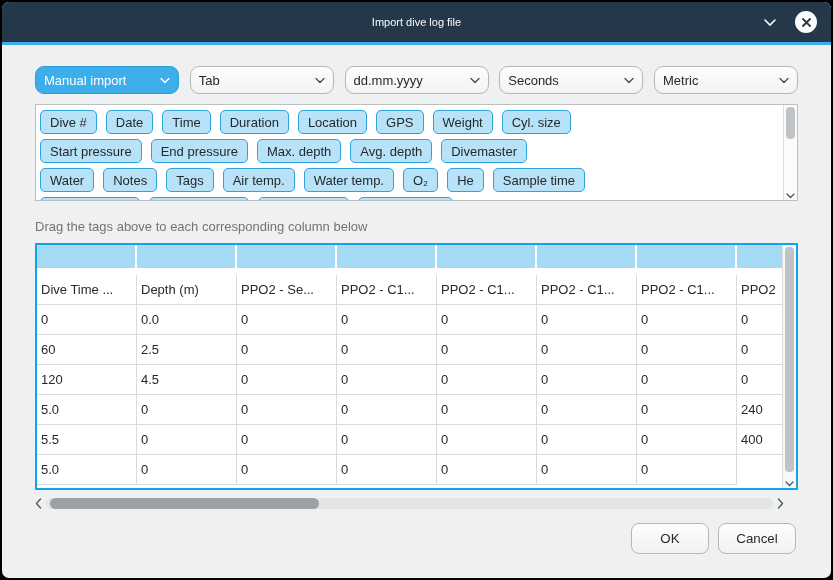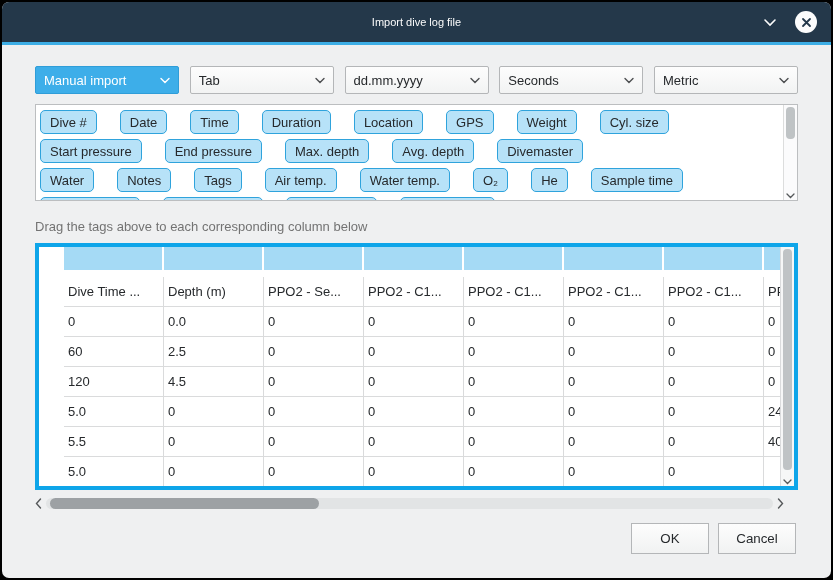--- a/index.html
+++ b/index.html
@@ -14,56 +14,56 @@
   .tb-icons{position:absolute;right:14px;top:0;height:40px;display:flex;align-items:center;gap:18px;}
   .tb-shade{color:#fcfcfc;display:flex;align-items:center;cursor:pointer;}
   .tb-close{width:22px;height:22px;border-radius:50%;background:#fcfcfc;display:flex;align-items:center;justify-content:center;color:#24384a;cursor:pointer;}
   .accent-line{height:3px;background:#3daee6;flex:0 0 auto;}
 
   
   .content{flex:1;display:flex;flex-direction:column;padding:0 33px;}
 
   
   .combo-row{margin-top:21px;display:flex;justify-content:space-between;flex:0 0 auto;}
-  .combo{width:144px;height:28px;border:1px solid #b4b6b8;border-radius:2px;background:linear-gradient(#fdfdfd,#f2f3f3);display:flex;align-items:center;padding:0 8px;cursor:pointer;}
+  .combo{width:144px;height:28px;border:1px solid #b4b6b8;border-radius:9px;background:linear-gradient(#fdfdfd,#f2f3f3);display:flex;align-items:center;padding:0 8px;cursor:pointer;}
   .combo .combo-value{flex:1;overflow:hidden;white-space:nowrap;}
   .combo .combo-arrow{display:flex;align-items:center;color:#4d4f51;}
   .combo.selected{background:#3daee9;border-color:#2f9dd8;color:#fff;}
   .combo.selected .combo-arrow{color:#fff;}
 
   
   .tag-panel{margin-top:10px;height:97px;background:#fff;border:1px solid #bcbec0;display:flex;overflow:hidden;flex:0 0 auto;}
   .tag-rows{flex:1;padding:5px 4px 0 4px;overflow:hidden;}
-  .tag-row{display:flex;gap:23px;margin-bottom:5px;align-items:flex-end;}
+  .tag-row{display:flex;gap:9px;margin-bottom:5px;align-items:flex-end;}
   .tag{display:inline-flex;align-items:center;height:24px;padding:0 9px;border:1px solid #2fa3dc;border-radius:5px;background:#b7e2f8;color:#26292c;white-space:nowrap;cursor:grab;}
   .vscroll{width:14px;flex:0 0 auto;background:#fbfbfc;border-left:1px solid #dcdddd;position:relative;}
   .vthumb{position:absolute;left:2px;right:2px;border-radius:4px;background:#bfc3c5;}
   .varrow{position:absolute;left:0;right:0;bottom:1px;display:flex;justify-content:center;color:#55585a;}
 
   
   .instruction{margin-top:18px;flex:0 0 auto;color:#737373;}
 
   
-  .table-wrap{margin-top:9px;height:247px;background:#fff;border:4px solid #0ea5e9;display:flex;overflow:hidden;flex:0 0 auto;padding-left:25px;}
+  .table-wrap{margin-top:9px;height:247px;background:#fff;border:2px solid #0ea5e9;display:flex;overflow:hidden;flex:0 0 auto;}
   .grid{flex:1;display:grid;grid-template-columns:100px 100px 100px 100px 100px 100px 100px minmax(48px,1fr);grid-auto-rows:30px;overflow:hidden;}
   .grid > div{overflow:hidden;white-space:nowrap;}
   .drop-cell{height:25px;background:#a5daf5;border-right:2px solid #fff;border-bottom:2px solid #fff;}
   .header-cell{display:flex;align-items:center;padding:0 4px;border-right:1px solid #dadbdc;border-bottom:1px solid #dadbdc;background:#fff;}
   .data-cell{display:flex;align-items:center;padding:0 4px;border-right:1px solid #dadbdc;border-bottom:1px solid #dadbdc;background:#fff;}
   .tvscroll{width:14px;flex:0 0 auto;background:#f6f7f7;border-left:1px solid #dadbdc;position:relative;}
 
   
   .hscroll{margin-top:6px;height:14px;display:flex;align-items:center;gap:4px;flex:0 0 auto;padding-right:14px;}
   .hs-arrow{display:flex;align-items:center;color:#55585a;cursor:pointer;}
   .hs-track{flex:1;height:11px;border-radius:6px;background:#e2e4e5;position:relative;}
   .hs-thumb{position:absolute;left:4px;top:0;height:11px;width:37%;border-radius:6px;background:#9da1a4;cursor:grab;}
 
   
   .button-row{margin-top:13px;display:flex;justify-content:flex-end;gap:9px;flex:0 0 auto;padding-right:2px;}
-  .btn{min-width:78px;height:31px;border:1px solid #b4b6b8;border-radius:0;background:linear-gradient(#fdfdfd,#f1f2f2);display:flex;align-items:center;justify-content:center;padding:0 16px;color:#26292c;cursor:pointer;}
+  .btn{min-width:78px;height:31px;border:1px solid #b4b6b8;border-radius:8px;background:linear-gradient(#fdfdfd,#f1f2f2);display:flex;align-items:center;justify-content:center;padding:0 16px;color:#26292c;cursor:pointer;}
 </style>
 </head>
 <body>
 
 <div class="stage">
   <div class="window">
 
     <div class="titlebar">
       <span class="title">Import dive log file</span>
       <div class="tb-icons">

